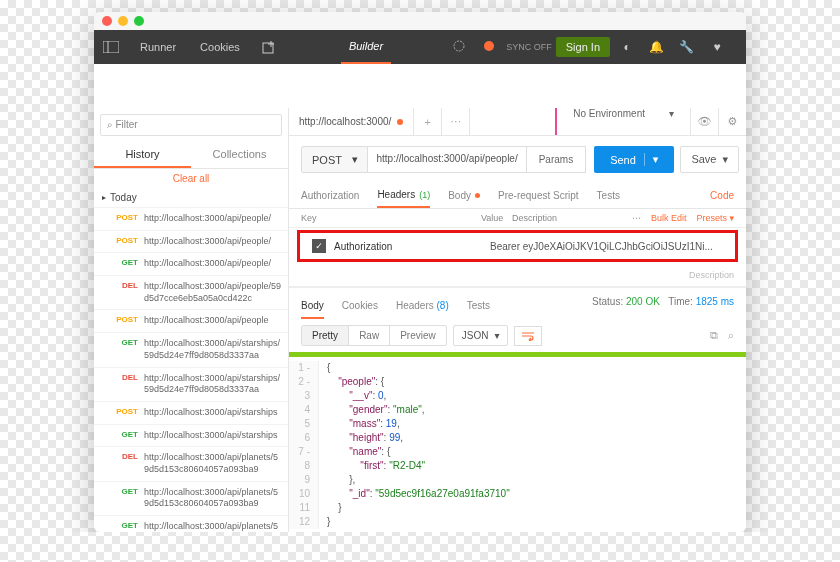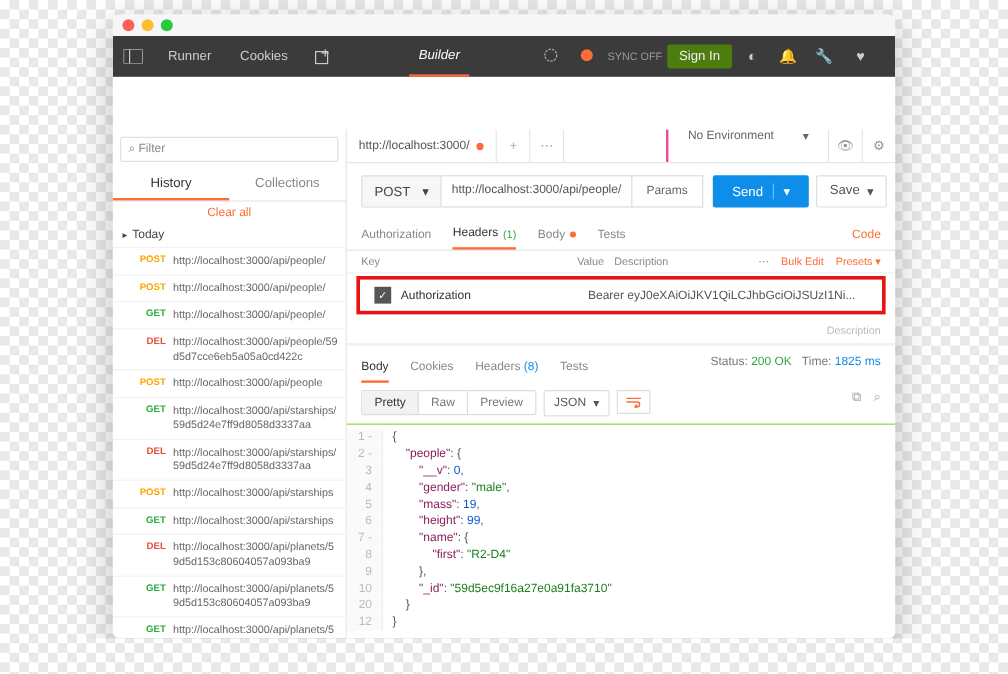--- a/index.html
+++ b/index.html
@@ -63,21 +63,21 @@
 .hlrow { border:3px solid #e81313; margin:2px 8px; padding:6px 4px; display:flex; align-items:center; font-size:10px; }
 .hlrow .cb { width:14px; height:14px; background:#555; color:#fff; display:flex; align-items:center; justify-content:center; margin:0 8px; font-size:9px; }
 .hlrow .k{width:156px;color:#333}.hlrow .v{flex:1;color:#555;white-space:nowrap;overflow:hidden;text-overflow:ellipsis}
 .hdr-row2 { padding:6px 12px 6px 34px; color:#bbb; font-size:9px; display:flex; border-bottom:1px solid #eee; }
 .hdr-row2 .k{width:156px}.hdr-row2 .v{flex:1}
 .resbar { display:flex; padding:8px 12px 0; gap:18px; font-size:10px; border-top:1px solid #eee; }
 .resbar .t { padding:4px 0 6px; color:#888; cursor:pointer; }
 .resbar .t.active { color:#333; border-bottom:2px solid #ff6c37; }
 .resbar .status { margin-left:auto; color:#777; }
 .ok{color:#2faa3f}.ms{color:#0f8ee9}
-.resctrl { display:flex; padding:6px 12px; gap:6px; align-items:flex-start; border-bottom:1px solid #84cc16; }
+.resctrl { display:flex; padding:6px 12px; gap:6px; align-items:center; border-bottom:5px solid #84cc16; }
 .pill { border:1px solid #ddd; border-radius:2px; display:flex; overflow:hidden; }
 .pill div { padding:4px 10px; font-size:10px; color:#777; border-right:1px solid #ddd; cursor:pointer; }
 .pill div:last-child{border:none}
 .pill div.active{background:#f2f2f2;color:#333}
 .sel { border:1px solid #ddd; padding:4px 8px; font-size:10px; color:#555; display:flex; gap:6px; border-radius:2px; }
 .wrap { border:1px solid #ddd; padding:4px 6px; display:flex; align-items:center; }
 .wrap svg{stroke:#ff6c37}
 .resctrl .ricons { margin-left:auto; display:flex; gap:10px; color:#aaa; }
 .code-area { flex:1; overflow:auto; padding:4px 0; background:#fff; }
 .cl { display:flex; font-family:Menlo,Consolas,monospace; font-size:10px; line-height:14px; }
@@ -238,20 +238,21 @@
       <div class="reqtabs">
         <div class="t">Authorization</div>
         <div class="t active">
           <span>Headers</span>
           <span class="badge">(1)</span>
         </div>
         <div class="t">
           <span>Body</span>
           <span class="dot" style="width:5px;height:5px"></span>
         </div>
+        <div class="t">Pre-request Script</div>
         <div class="t">Tests</div>
         <div class="t code">Code</div>
       </div>
 
       <div class="hdr-head">
         <div class="k">Key</div>
         <div class="v">Value</div>
         <div class="d">Description</div>
         <div class="hdr-tools">
           <span>⋯</span>
@@ -343,21 +344,21 @@
           </div>
           <div class="cl">
             <div class="ln">9</div>
             <div class="cd">        <span class="pun">},</span></div>
           </div>
           <div class="cl">
             <div class="ln">10</div>
             <div class="cd">        <span class="key">"_id"</span><span class="pun">: </span><span class="str">"59d5ec9f16a27e0a91fa3710"</span></div>
           </div>
           <div class="cl">
-            <div class="ln">20</div>
+            <div class="ln">11</div>
             <div class="cd">    <span class="pun">}</span></div>
           </div>
           <div class="cl">
             <div class="ln">12</div>
             <div class="cd"><span class="pun">}</span></div>
           </div>
         </div>
     </div>
   </div>
 </div>

